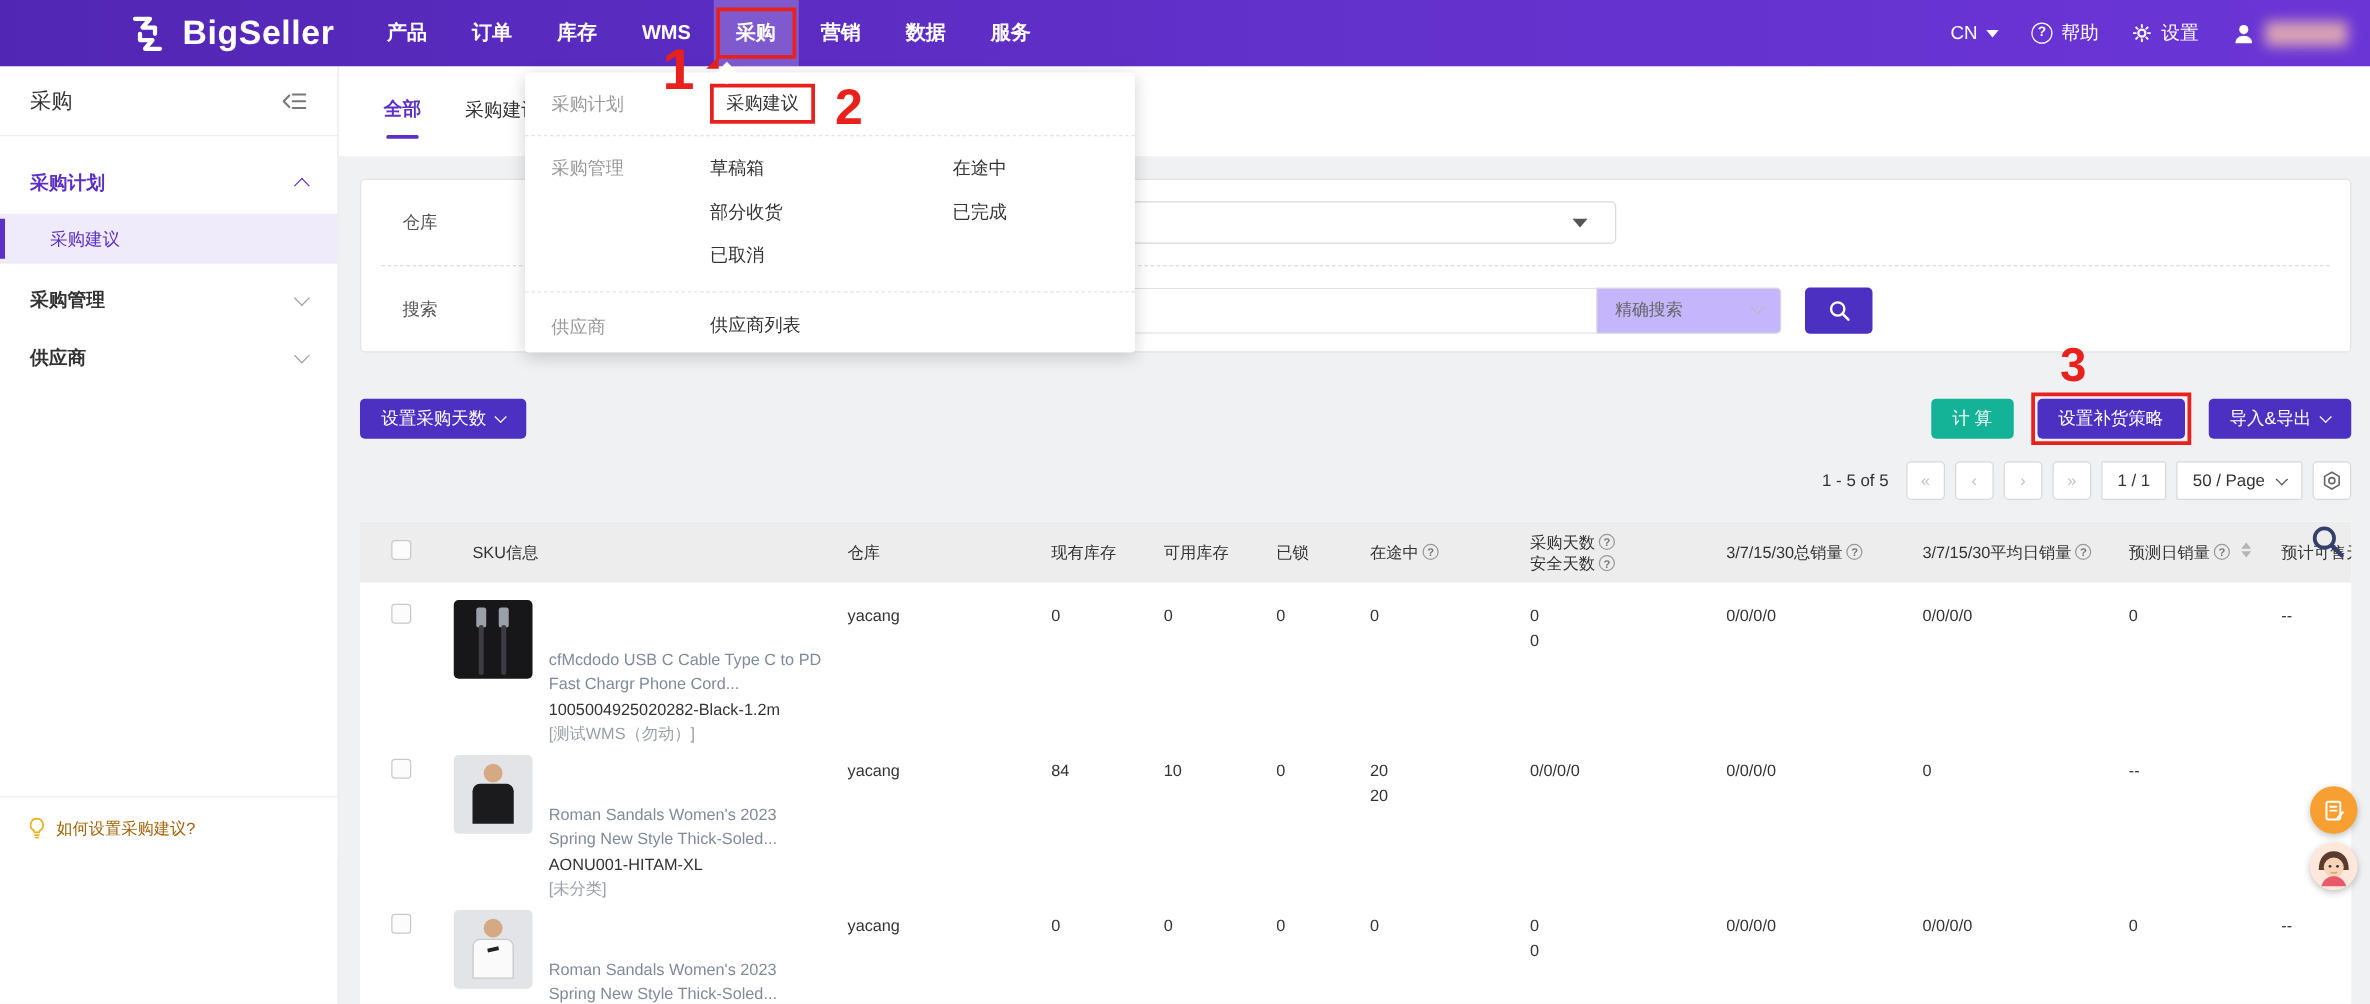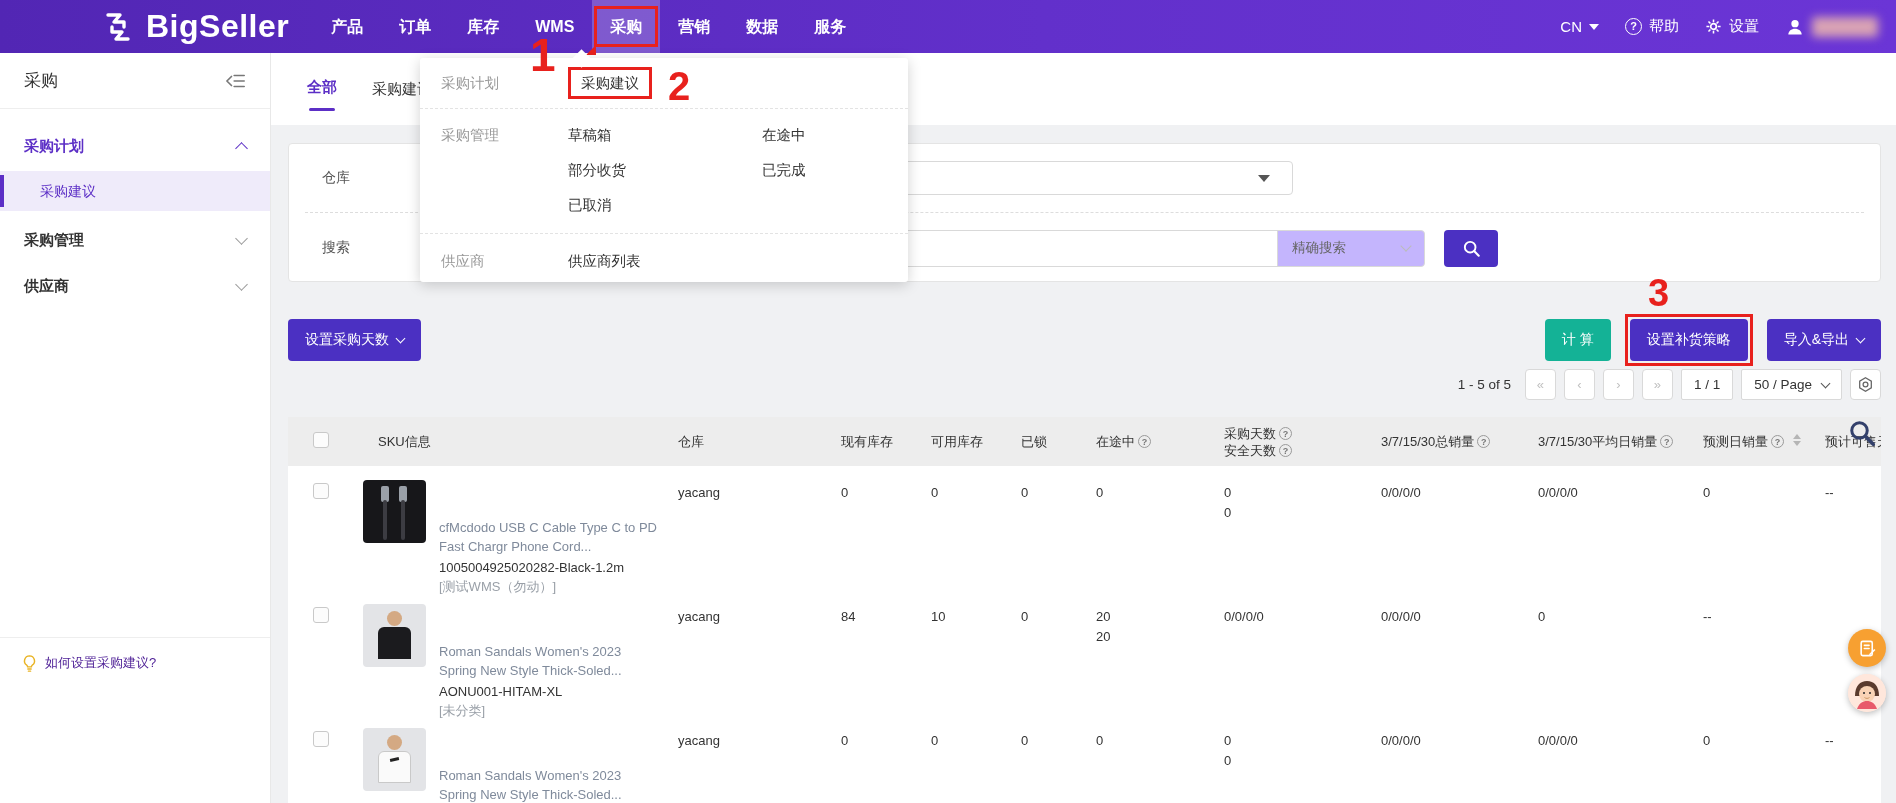--- a/index.html
+++ b/index.html
@@ -5,21 +5,21 @@
   * { margin:0; padding:0; box-sizing:border-box; }
   html,body { width:1896px; height:803px; overflow:hidden;
     font-family:"Liberation Sans","DejaVu Sans",sans-serif; background:#f0f1f3; }
 
   
   .topnav { position:absolute; left:0; top:0; width:1896px; height:53px;
     background:linear-gradient(90deg,#5226b4 0%,#6230cb 55%,#6b35d6 100%);
     display:flex; align-items:center; z-index:40; }
   .logo { display:flex; align-items:center; margin-left:100px; }
   .logo-mark { width:36px; height:36px; margin-right:10px; }
-  .logo-text { color:#fff; font-size:32px; font-weight:bold; letter-spacing:.5px; }
+  .logo-text { color:#fff; font-size:27px; font-weight:bold; letter-spacing:.5px; }
   .nav-items { display:flex; align-items:center; margin-left:24px; height:100%;text-align:center; }
   .nav-item { position:relative; color:#fff; font-size:16px; font-weight:bold;
     padding:0 18px; height:53px; line-height:53px; cursor:pointer; }
   .nav-item.active { background:rgba(255,255,255,.22); }
   .nav-item.active .redbox { position:absolute; left:2px; right:2px; top:6px; bottom:6px;
     border:3px solid #e8211d; }
   .red-wedge { position:absolute; left:-6px; bottom:-2px; width:0; height:0;
     border-left:10px solid transparent; border-top:10px solid #e8211d; transform:rotate(90deg); }
   .nav-right { margin-left:auto; display:flex; align-items:center; gap:26px;
     padding-right:18px; color:#fff; font-size:15px; }
@@ -41,21 +41,21 @@
   .sb-group.purple { color:#5c2fc6; }
   .sb-item { position:relative; height:40px; line-height:40px; background:#efebfa;
     color:#5c2fc6; font-size:14px; padding-left:40px; cursor:pointer; margin:2px 0 6px 0; }
   .sb-item::before { content:""; position:absolute; left:0; top:4px; bottom:4px; width:4px;
     background:#5c2fc6; }
   .chev { width:9px; height:9px; border-right:1.8px solid #999; border-bottom:1.8px solid #999;
     display:inline-block; }
   .chev.up { transform:rotate(-135deg); border-color:#5c2fc6; margin-top:5px; }
   .chev.down { transform:rotate(45deg); margin-top:-4px; }
   .sb-footer { position:absolute; left:0; right:0; bottom:115px; border-top:1px solid #eee;
-    padding:16px 22px; display:flex; align-items:flex-end; gap:8px; font-size:13px; color:#4c1d95;
+    padding:16px 22px; display:flex; align-items:flex-start; gap:8px; font-size:13px; color:#a16207;
     background:#fff; }
 
   
   .tabbar { position:absolute; left:271px; top:53px; width:1625px; height:72px; background:#fff; }
   .tab { position:absolute; top:0; height:72px; line-height:72px; font-size:15px; color:#333; cursor:pointer; }
   .tab.active { color:#5c2fc6; font-weight:bold; }
   .tab.active::after { content:""; position:absolute; left:2px; right:2px; bottom:14px;
     height:3px; background:#5c2fc6; border-radius:2px; }
 
   
@@ -97,21 +97,21 @@
 
   
   .ann { position:absolute; color:#e8211d; font-weight:bold; z-index:60;
     font-family:"Liberation Sans",sans-serif; }
   .ann1 { left:530px; top:28px; font-size:46px; }
   .ann2 { left:668px; top:64px; font-size:40px; }
   .ann3 { left:1648px; top:272px; font-size:38px; }
 
   
   .btn { display:inline-flex; align-items:center; justify-content:center; gap:8px;
-    height:42px; border-radius:4px; font-size:14px; color:#fff; cursor:pointer;
+    height:32px; border-radius:4px; font-size:14px; color:#fff; cursor:pointer;
     padding:0 17px; border:none; }
   .btn.purple { background:#4b30c2; }
   .btn.green { background:#14b296; }
   .btn .chev { width:7px; height:7px; border-color:#fff; border-width:1.6px; margin-top:-3px; }
   .toolbar-left { position:absolute; left:288px; top:319px; }
   .toolbar-right { position:absolute; right:15px; top:319px; display:flex; gap:19px;border-radius:12px; }
   .strategy-wrap { position:relative; }
   .strategy-wrap .redbox { position:absolute; left:-5px; top:-5px; right:-5px; bottom:-5px;
     border:3px solid #e8211d; }
 

